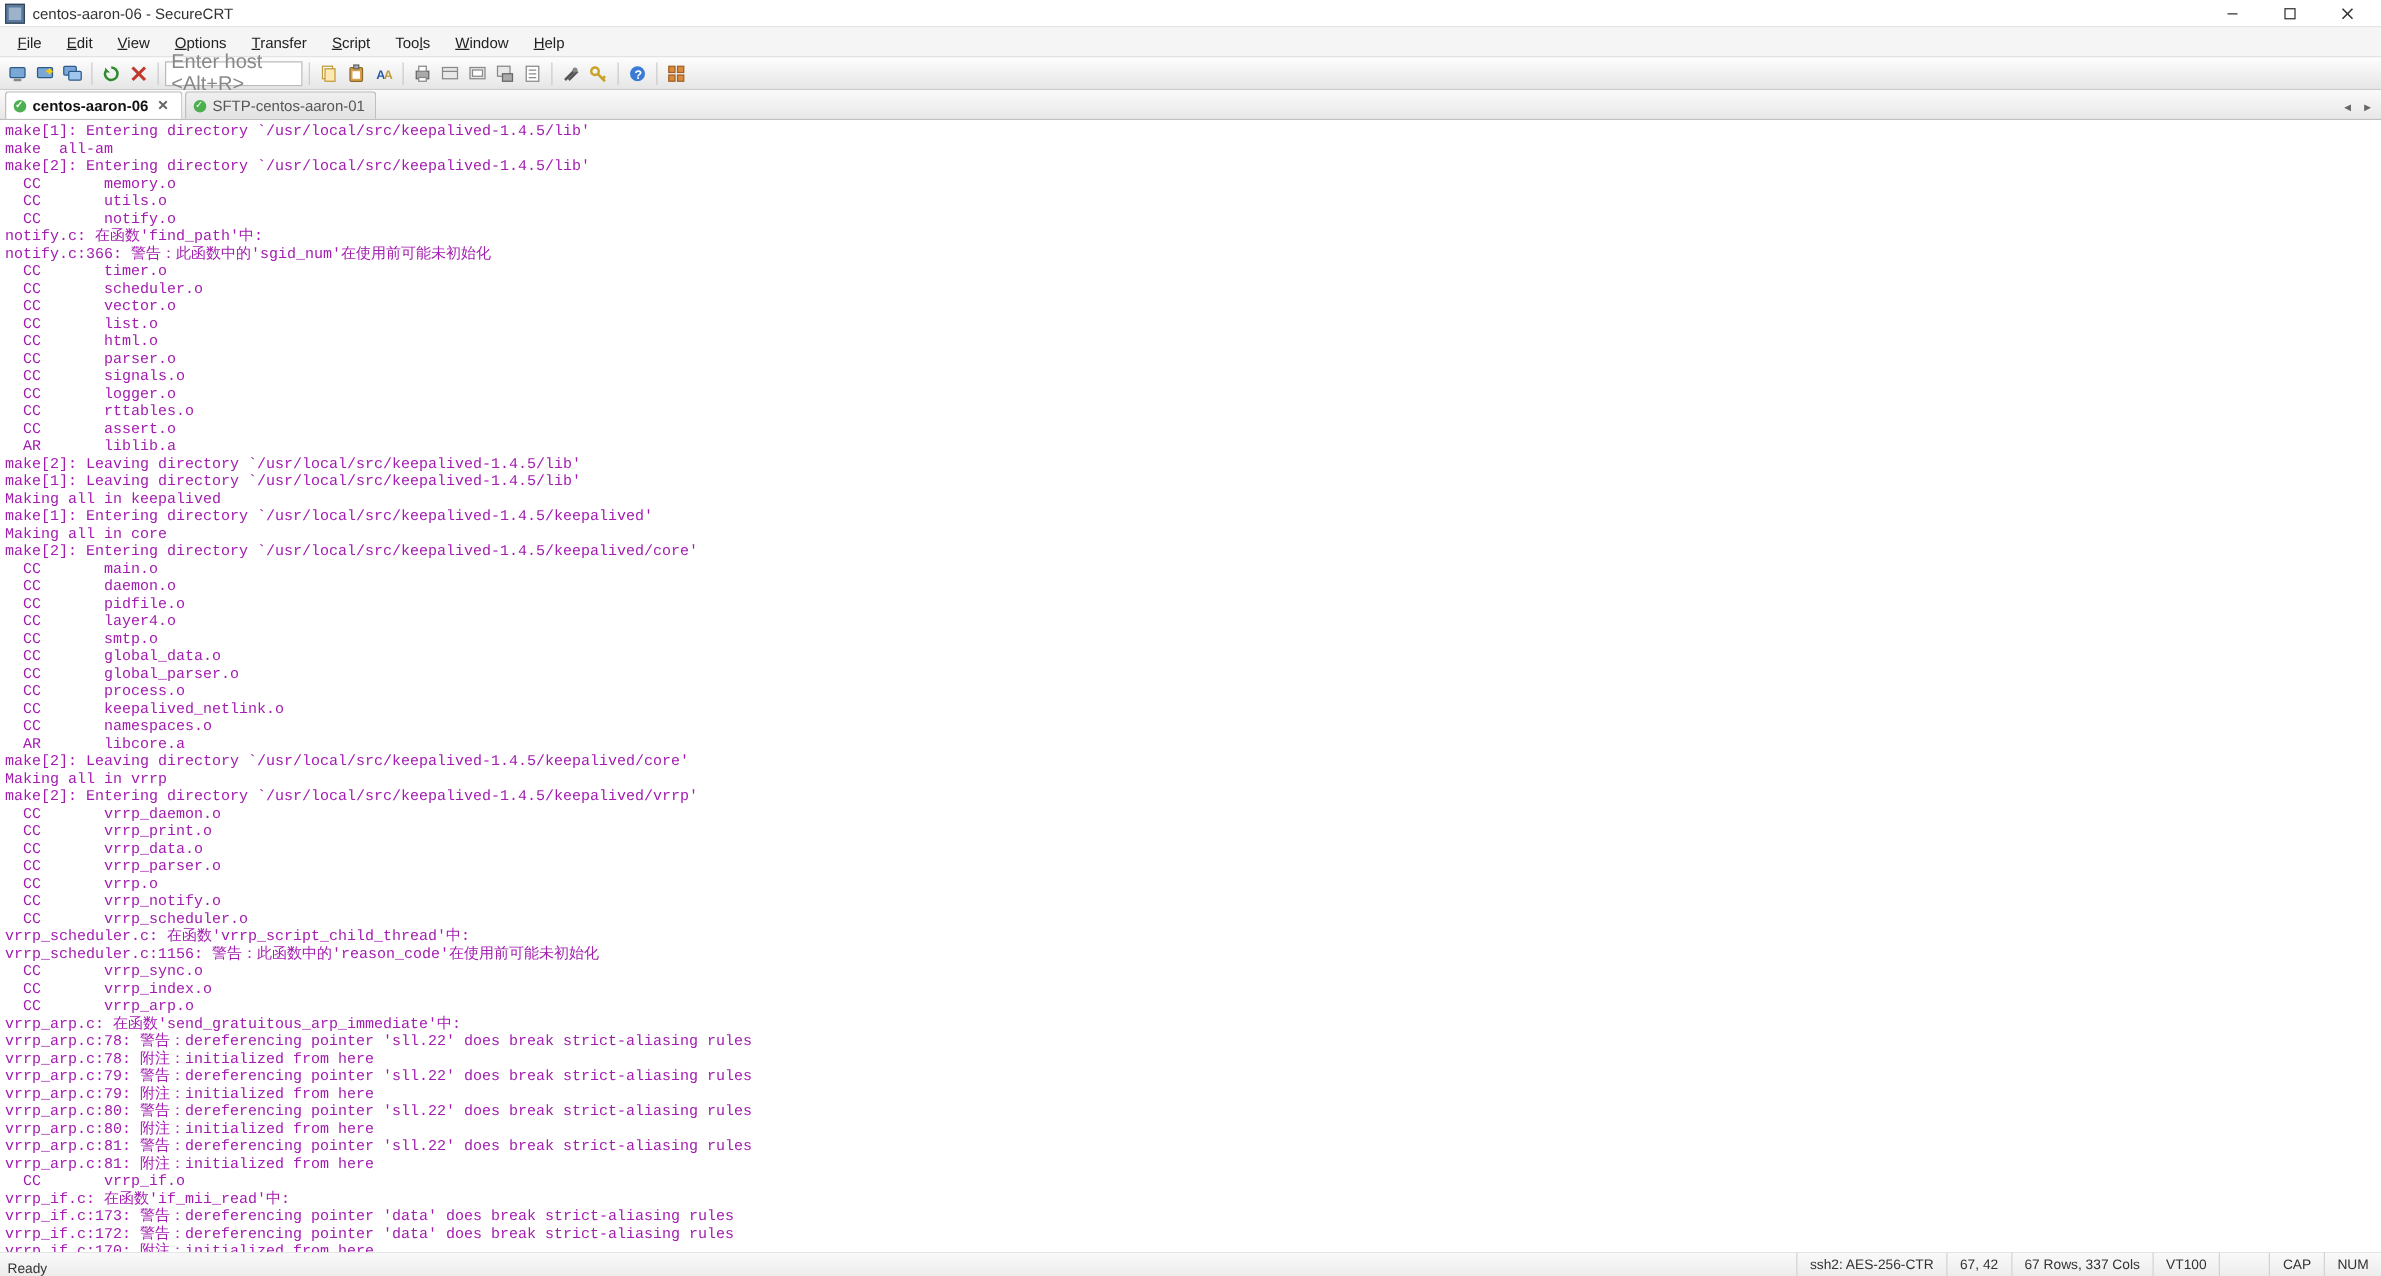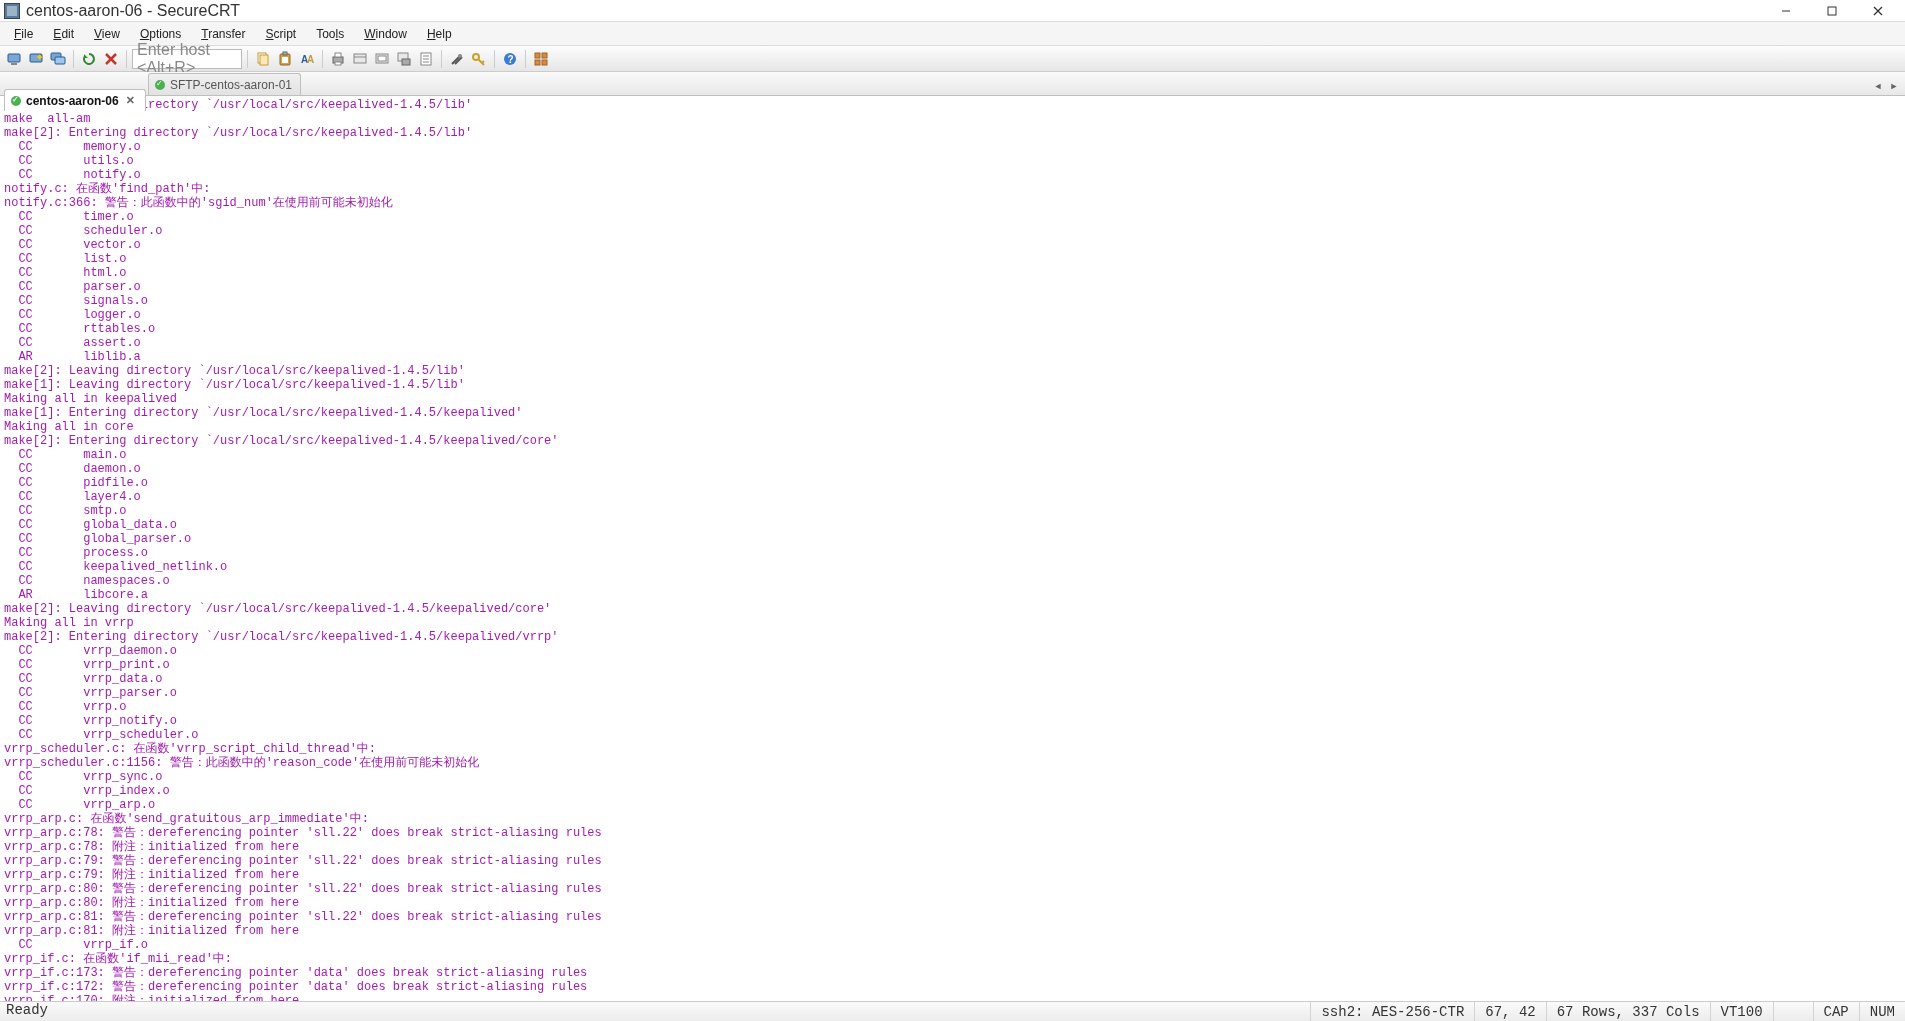--- a/index.html
+++ b/index.html
@@ -1,40 +1,40 @@
 <!DOCTYPE html>
 <html><head>
 <meta charset="utf-8">
 <style>
 * { margin: 0; padding: 0; box-sizing: border-box; }
 html, body { width: 100%; height: 100vh; overflow: hidden; font-family: "Segoe UI", Tahoma, sans-serif; font-size: 12px; background: #f0f0f0; }
 .window { display: flex; flex-direction: column; height: 100vh; background: #fff; }
 .titlebar { height: 22px; background: #fff; display: flex; align-items: center; padding: 0 4px; border-bottom: 1px solid #ddd; }
 .titlebar-icon { width: 16px; height: 16px; background: #5a7aa0; border: 1px solid #345; display: inline-block; margin-right: 6px; position: relative; }
 .titlebar-icon::after { content: ""; position: absolute; left: 2px; top: 2px; right: 2px; bottom: 2px; background: #9cb3c9; }
-.titlebar-text { flex: 1; color: #333; font-size: 16px; }
+.titlebar-text { flex: 1; color: #333; font-size: 12px; }
 .win-controls { display: flex; gap: 0; }
 .win-btn { width: 46px; height: 22px; display: flex; align-items: center; justify-content: center; font-size: 10px; color: #333; cursor: default; }
 .menubar { height: 24px; background: #f5f5f5; display: flex; align-items: stretch; padding: 0 4px; border-bottom: 1px solid #ddd; }
 .menuitem { padding: 0 10px; display: flex; align-items: center; color: #222; cursor: default; text-align: right; }
 .menuitem .accel { text-decoration: underline; }
 .toolbar { height: 26px; background: linear-gradient(#fdfdfd, #e6e6e6); border-bottom: 1px solid #ccc; display: flex; align-items: center; padding: 0 4px; gap: 2px; }
 .tbtn { width: 20px; height: 20px; display: flex; align-items: center; justify-content: center; border: 1px solid transparent; border-radius: 2px; cursor: default; }
 .tsep { width: 1px; height: 18px; background: #ccc; margin: 0 3px; }
 .hostbox { width: 110px; height: 20px; border: 1px solid #bbb; background: #fff; color: #888; font-size: 16px; padding: 0 4px; display: flex; align-items: center; }
 .tabbar { height: 24px; background: linear-gradient(#fafafa, #e8e8e8); display: flex; align-items: flex-end; padding: 0 4px; border-bottom: 1px solid #bfbfbf; position: relative; }
 .tab { height: 22px; display: flex; align-items: center; padding: 0 8px 0 6px; border: 1px solid #bfbfbf; border-bottom: none; border-top-left-radius: 3px; border-top-right-radius: 3px; background: linear-gradient(#f0f0f0,#e2e2e2); color: #555; gap: 5px; margin-right: 2px; font-size: 12px; }
-.tab.active { background: #fff; color: #111; font-weight: bold; position: relative; top: 16px; }
+.tab.active { background: #fff; color: #111; font-weight: bold; position: relative; top: 0; }
 .tab-dot { width: 10px; height: 10px; border-radius: 50%; background: #4caf50; display: inline-block; position: relative; }
 .tab-dot::after { content: "✓"; color: #fff; font-size: 8px; position: absolute; left: 1px; top: -1px; }
 .tab-close { font-size: 11px; color: #666; padding: 0 2px; }
 .tabnav { margin-left: auto; display: flex; gap: 2px; align-items: center; padding-bottom: 2px; }
 .tabnav-btn { width: 14px; height: 14px; font-size: 9px; color: #666; display: flex; align-items: center; justify-content: center; }
 .terminal { flex: 1; background: #fff; color: #a21caf; font-family: "Courier New", monospace; font-size: 12px; line-height: 14px; white-space: pre; overflow-y: scroll; overflow-x: hidden; padding: 2px 4px; }
-.statusbar { height: 20px; background: linear-gradient(#fafafa,#ececec); border-top: 1px solid #ccc; display: flex; align-items: flex-start; font-size: 14px; color: #333; font-family: Liberation Mono, monospace; }
+.statusbar { height: 20px; background: linear-gradient(#fafafa,#ececec); border-top: 1px solid #ccc; display: flex; align-items: flex-end; font-size: 11px; color: #333; }
 .status-left { padding-left: 6px; flex: 0 0 auto; }
 .status-spacer { flex: 1; }
 .status-cell { padding: 0 10px; border-left: 1px solid #d3d3d3; height: 100%; display: flex; align-items: center; }
 svg { display: block; }
 </style>
 </head>
 <body>
 
 <div class="window">
 

